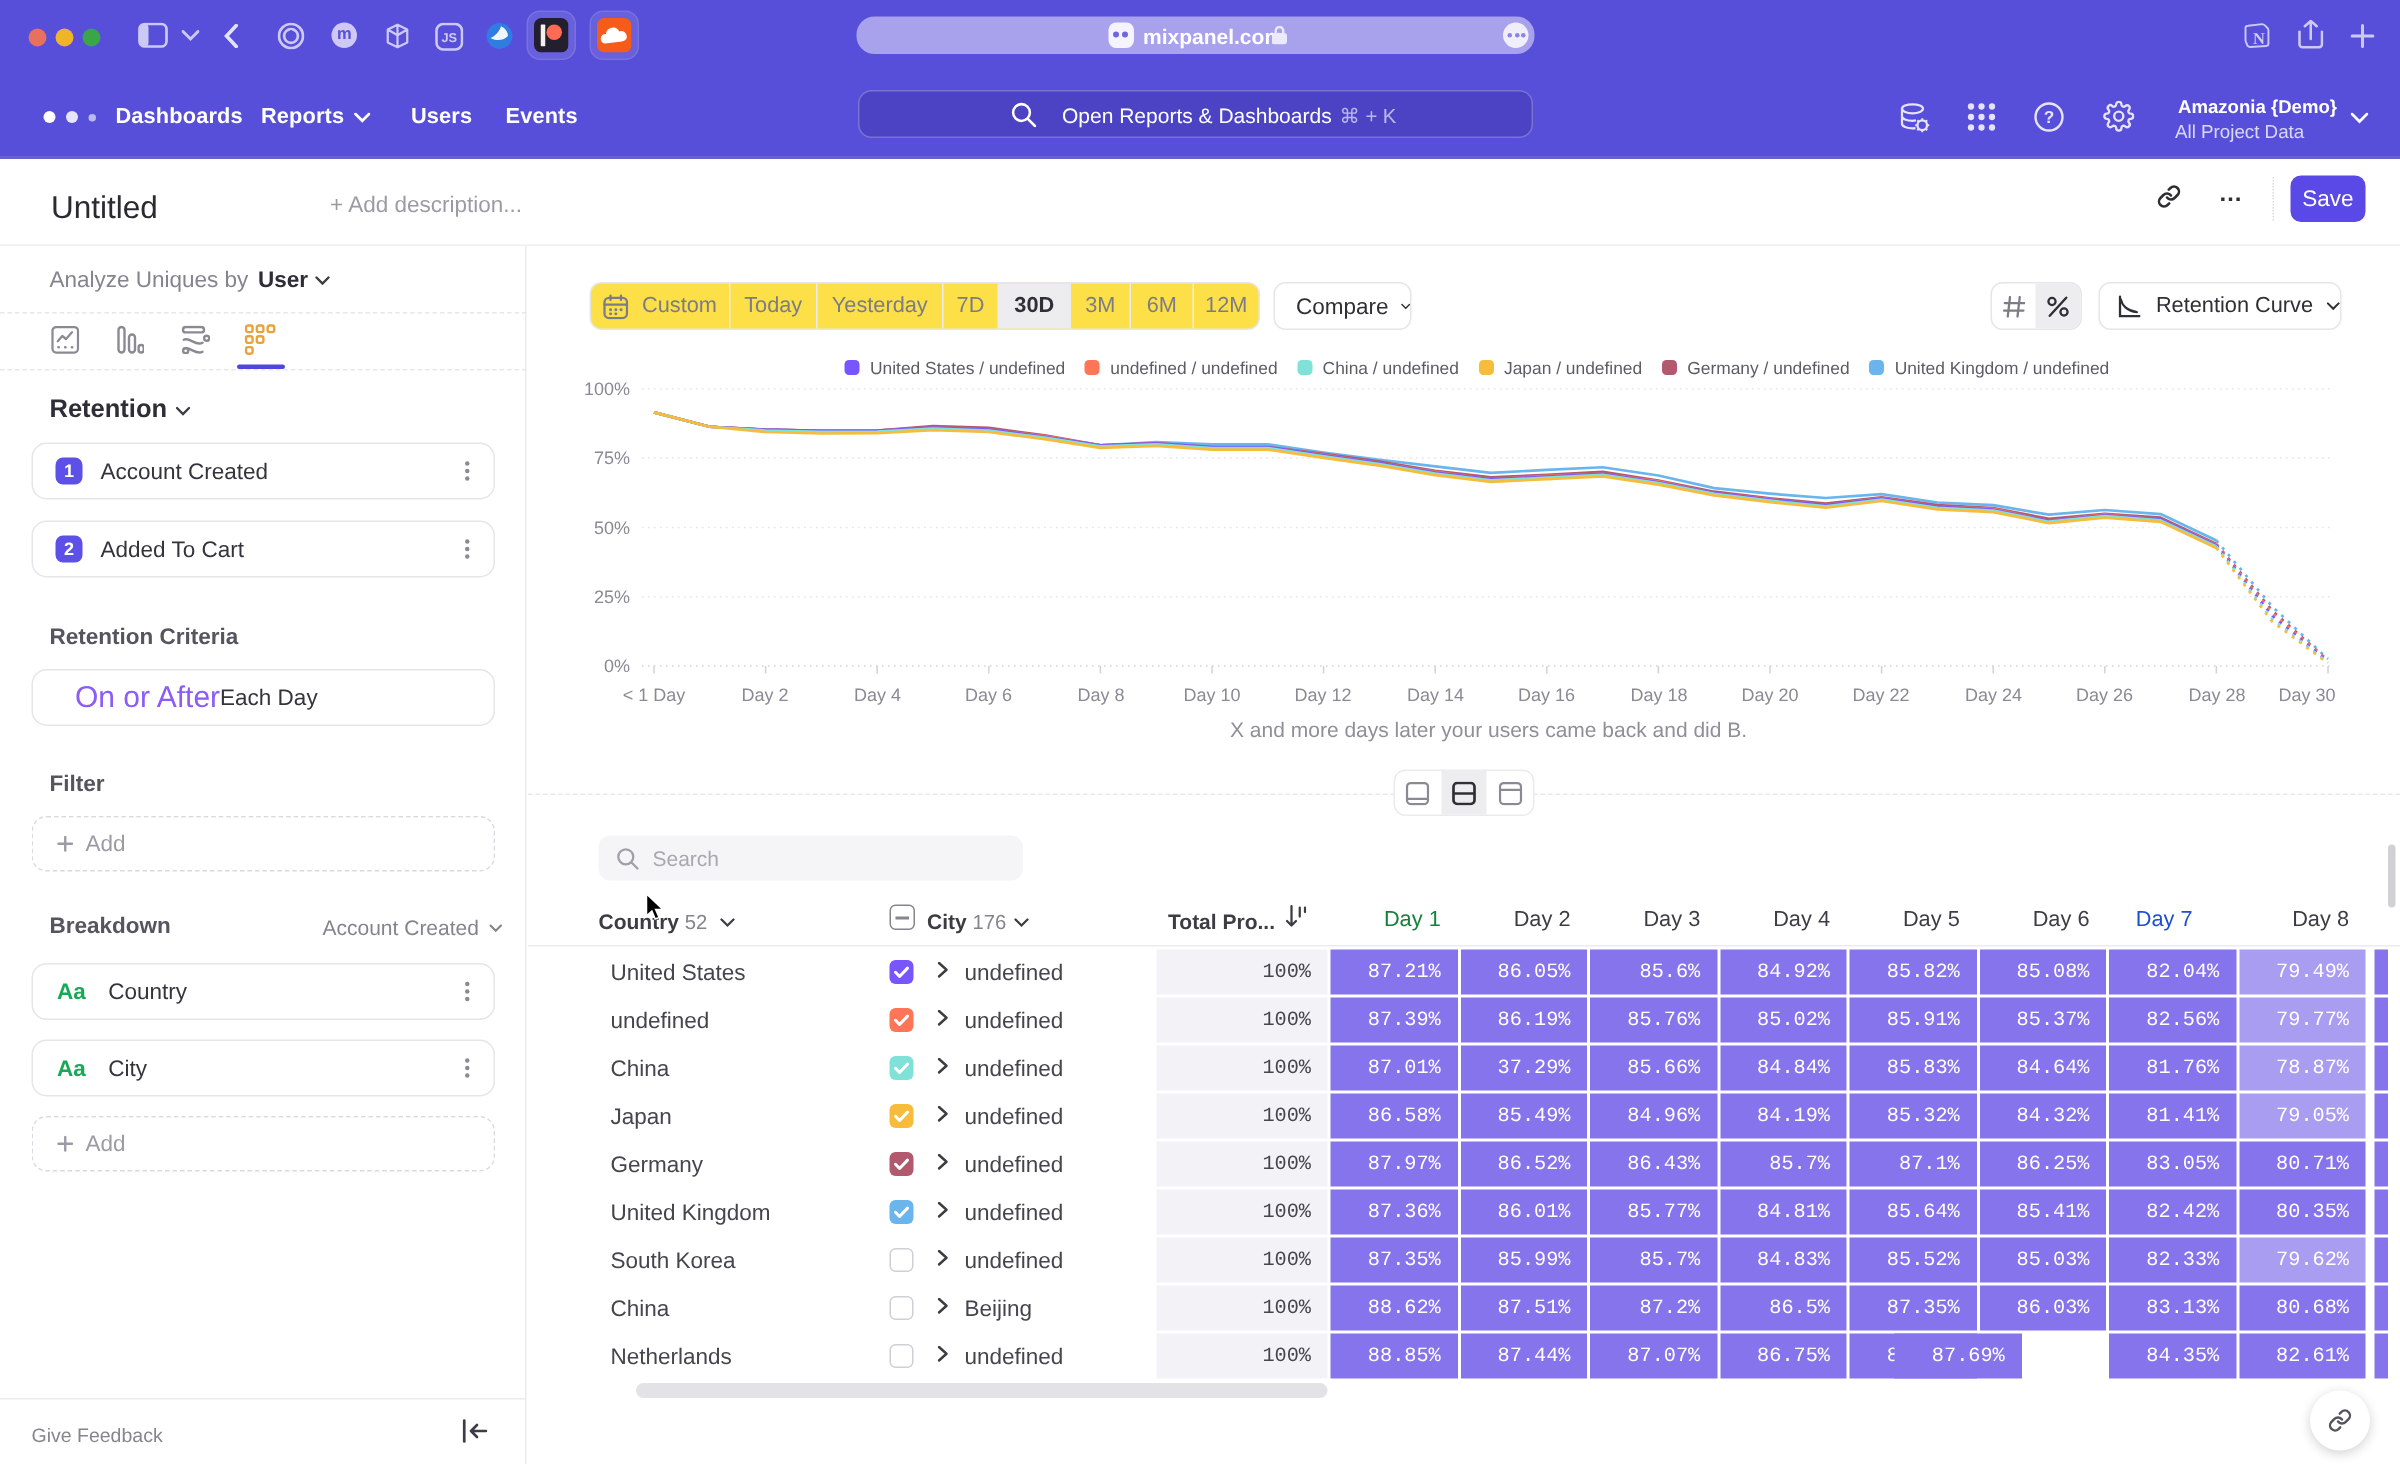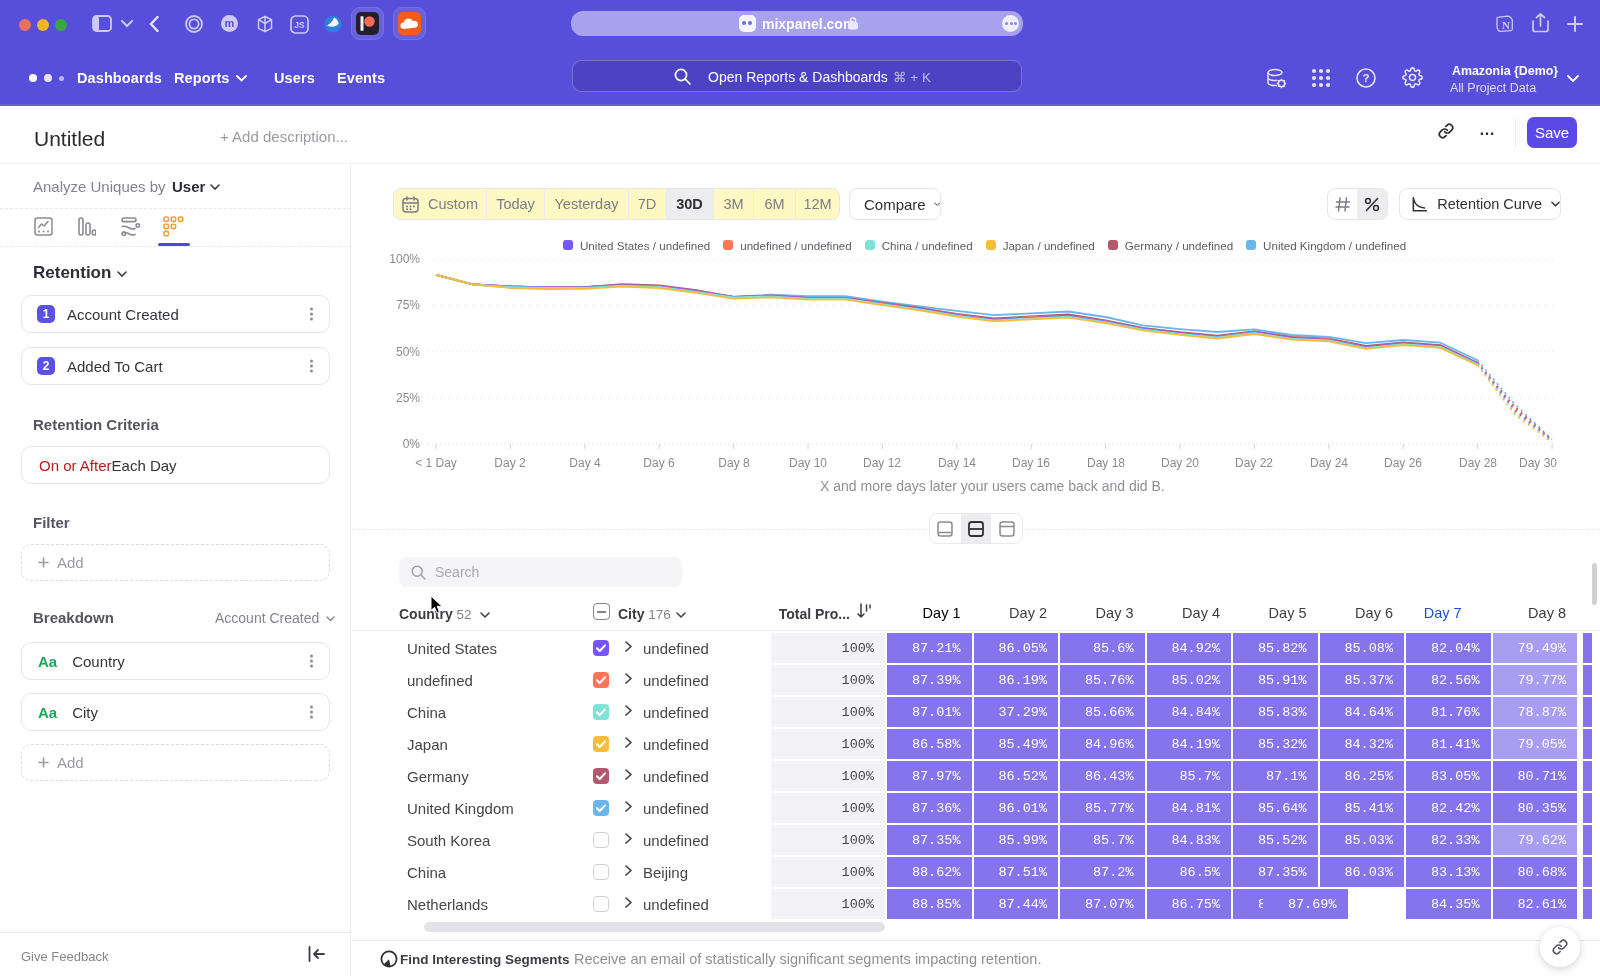--- a/index.html
+++ b/index.html
@@ -19,21 +19,21 @@
 #sidebar{position:absolute;top:60px;left:0;width:351px;height:768px;border-right:1px solid #ececf0}
 #sbbottom{position:absolute;top:828px;left:0;width:351px;height:44px;border-top:1px solid #ececef;border-right:1px solid #ececf0;background:#fff}
 #mainbottom{position:absolute;top:836px;left:352px;width:1248px;height:36px;border-top:1px solid #ececef;background:#fff}
 .card{position:absolute;left:21px;width:309px;height:38px;border:1px solid #e5e5ea;border-radius:10px;background:#fff;display:flex;align-items:center}
 .dashcard{position:absolute;left:21px;width:309px;height:37px;border:1px dashed #d9d9df;border-radius:10px;display:flex;align-items:center;color:#9b9ba4;font-size:15px}
 .kebab{position:absolute;right:16px;top:50%;transform:translateY(-50%);width:3px}
 .kebab i{display:block;width:3px;height:3px;border-radius:50%;background:#8a8a94;margin:2px 0}
 .sechead{font-size:15px;font-weight:700;color:#55555f}
 .badge{width:18px;height:18px;border-radius:5px;background:#5c50e8;color:#fff;font-size:12px;font-weight:700;display:flex;align-items:center;justify-content:center;margin:0 12px 0 15px}
 
-#segdates{position:absolute;left:393px;top:84px;height:32px;border:1px solid #e6e6ea;border-radius:8px;display:flex;background:#fef9c3}
+#segdates{position:absolute;left:393px;top:84px;height:32px;border:1px solid #e6e6ea;border-radius:8px;display:flex;background:#fde047}
 #segdates .seg{height:30px;display:flex;align-items:center;justify-content:center;font-size:14.5px;color:#7c7c86;border-right:1px solid #ececf0}
 #segdates .seg:last-child{border-right:none}
 .btn{position:absolute;height:32px;border:1px solid #e6e6ea;border-radius:8px;background:#fff;display:flex;align-items:center;font-size:15px;color:#2f2f36}
 
 .trow{position:absolute;left:352px;width:1248px;height:32px}
 .cname{position:absolute;left:55px;top:7px;font-size:15px;color:#45454d}
 .cbox{position:absolute;left:241px;top:7px;width:16px;height:16px;border-radius:4px}
 .carrow{position:absolute;left:273px;top:8px;color:#3c3c44}
 .ccity{position:absolute;left:291px;top:7px;font-size:15px;color:#45454d}
 .ctot{position:absolute;left:419px;top:0;width:114px;height:30px;background:#f3f2f6;font-family:"Liberation Mono",monospace;font-size:13.5px;color:#45454d;display:flex;align-items:center;justify-content:flex-end;padding-right:11px}
@@ -229,21 +229,21 @@
         <div class="badge">2</div>
         <div style="font-size:15px;color:#34343c">Added To Cart</div>
         <div class="kebab">
           <i></i>
           <i></i>
           <i></i>
         </div>
       </div>
   <div class="sechead abs" style="left:33px;top:252px">Retention Criteria</div>
   <div class="card" style="top:282px">
-        <div style="font-size:15px;color:#b91c1c;margin-left:17px">On or After</div>
+        <div style="font-size:20px;color:#8b5cf6;margin-left:28px">On or After</div>
         <div style="font-size:15px;color:#34343c;">Each Day</div>
       </div>
   <div class="sechead abs" style="left:33px;top:350px">Filter</div>
   <div class="dashcard" style="top:380px"><svg style="margin:0 8px 0 16px" width="11" height="11" viewBox="0 0 11 11">
           <path d="M5.5 1v9M1 5.5h9" stroke="#9b9ba4" stroke-width="1.6" stroke-linecap="round"></path>
         </svg>Add</div>
   <div class="sechead abs" style="left:33px;top:445px">Breakdown</div>
   <div class="abs" style="left:215px;top:446px;font-size:14px;color:#84848e">Account Created</div>
   <svg class="abs" style="left:326px;top:452px" width="9" height="6" viewBox="0 0 9 6">
         <path d="M1 1l3.5 3.5L8 1" fill="none" stroke="#84848e" stroke-width="1.4" stroke-linecap="round"></path>
@@ -428,21 +428,21 @@
 <div class="abs" style="left:597px;top:506.5px;width:9px;height:2px;background:#85858d"></div>
 <div class="abs" style="left:618px;top:502px;font-size:14px;font-weight:700;color:#3c3c44">City <span style="font-weight:400;color:#84848e;font-size:13.5px">176</span></div>
 <svg class="abs" style="left:676px;top:508px" width="10" height="7" viewBox="0 0 10 7">
       <path d="M1 1l4 4 4-4" fill="none" stroke="#3c3c44" stroke-width="1.5" stroke-linecap="round"></path>
     </svg>
 <div class="abs" style="left:700px;top:502px;width:150px;text-align:right;font-size:14px;font-weight:700;color:#3c3c44">Total Pro...</div>
 <svg class="abs" style="left:857px;top:499px" width="14" height="16" viewBox="0 0 14 16">
       <path d="M4 1v13M4 14l-3-3M4 14l3-3" fill="none" stroke="#3c3c44" stroke-width="1.5" stroke-linecap="round" stroke-linejoin="round"></path>
       <path d="M9.5 2v6M13 2v3" stroke="#3c3c44" stroke-width="1.5" stroke-linecap="round"></path>
     </svg>
-<div class="abs" style="left:887.0px;top:501px;width:73.5px;text-align:right;font-size:14.5px;color:#000000">Day 1</div>
+<div class="abs" style="left:887.0px;top:501px;width:73.5px;text-align:right;font-size:14.5px;color:#15803d">Day 1</div>
 <div class="abs" style="left:973.5px;top:501px;width:73.5px;text-align:right;font-size:14.5px;color:#3c3c44">Day 2</div>
 <div class="abs" style="left:1060.0px;top:501px;width:73.5px;text-align:right;font-size:14.5px;color:#3c3c44">Day 3</div>
 <div class="abs" style="left:1146.5px;top:501px;width:73.5px;text-align:right;font-size:14.5px;color:#3c3c44">Day 4</div>
 <div class="abs" style="left:1233.0px;top:501px;width:73.5px;text-align:right;font-size:14.5px;color:#3c3c44">Day 5</div>
 <div class="abs" style="left:1319.5px;top:501px;width:73.5px;text-align:right;font-size:14.5px;color:#3c3c44">Day 6</div>
 <div class="abs" style="left:1406.0px;top:501px;width:73.5px;text-align:center;font-size:14.5px;color:#1d4ed8">Day 7</div>
 <div class="abs" style="left:1492.5px;top:501px;width:73.5px;text-align:right;font-size:14.5px;color:#3c3c44">Day 8</div>
 <div class="abs" style="left:352px;top:526px;width:1248px;border-top:1px solid #ececf0"></div>
 
 <div class="trow" style="top:529px">
@@ -617,28 +617,20 @@
       <div class="dcell" style="left:911px">87.69%</div>
       <div class="dcell" style="left:1054.0px">84.35%</div>
       <div class="dcell" style="left:1140.5px">82.61%</div>
       <div class="dcell" style="left:1231px;width:9px;padding:0"></div>
     </div>
 
 <div class="abs" style="left:424px;top:818px;width:461px;height:10px;border-radius:5px;background:#e3e3e7"></div>
 
 <div class="abs" style="left:1592px;top:459px;width:5px;height:42px;border-radius:3px;background:#d0d0d5"></div>
 
-<div id="mainbottom">
-  <svg class="abs" style="left:28px;top:9px" width="18" height="18" viewBox="0 0 18 18">
-        <circle cx="9" cy="9" r="7.6" fill="none" stroke="#2e2e34" stroke-width="1.7"></circle>
-        <path d="M9 9.2L4.1 14.1A7.6 7.6 0 0 0 10.6 16.4Z" fill="#2e2e34"></path>
-      </svg>
-  <div class="abs" style="left:48px;top:11px;font-size:13.5px;font-weight:700;color:#3c3c44">Find Interesting Segments</div>
-  <div class="abs" style="left:222px;top:10px;font-size:14.5px;color:#8f8f98">Receive an email of statistically significant segments impacting retention.</div>
-</div>
 
 <div class="abs" style="left:1540px;top:823px;width:40px;height:40px;border-radius:50%;background:#fff;box-shadow:0 2px 8px rgba(0,0,0,.18);display:flex;align-items:center;justify-content:center">
   <svg width="16" height="16" viewBox="0 0 24 24" fill="none" stroke="#55555f" stroke-width="2.4" stroke-linecap="round">
         <path d="M10 13a5 5 0 0 0 7.54.54l3-3a5 5 0 0 0-7.07-7.07l-1.72 1.71"></path>
         <path d="M14 11a5 5 0 0 0-7.54-.54l-3 3a5 5 0 0 0 7.07 7.07l1.71-1.71"></path>
       </svg>
 </div>
 
 <svg class="abs" style="left:430px;top:491px" width="14" height="20" viewBox="0 0 14 20">
       <path d="M1 1v14.5l3.6-3.2 2.2 5.4 2.6-1.1-2.3-5.3h4.8z" fill="#000" stroke="#fff" stroke-width="1"></path>

